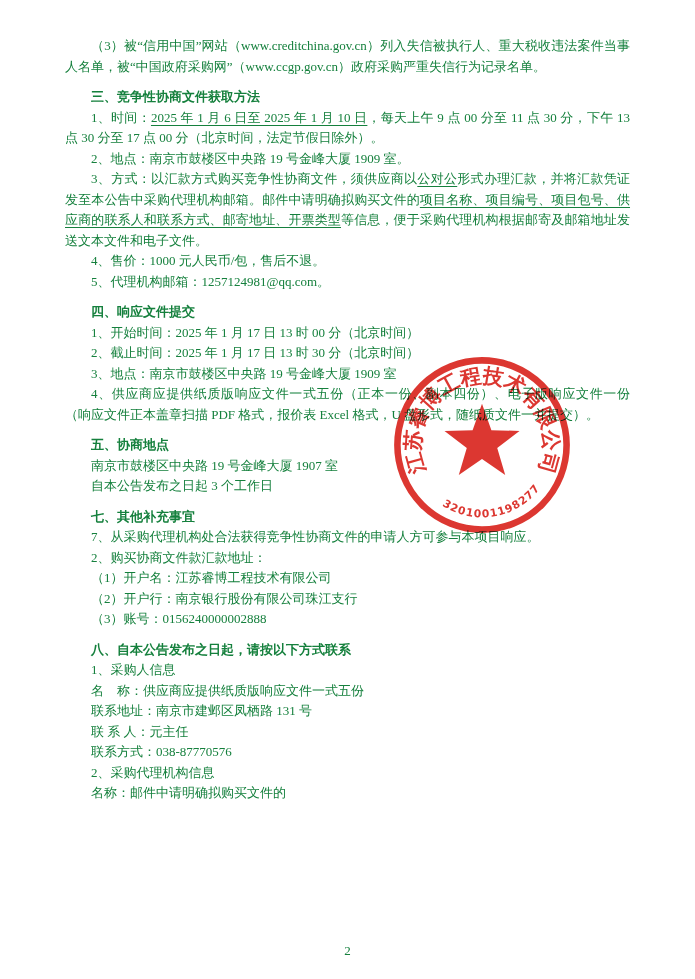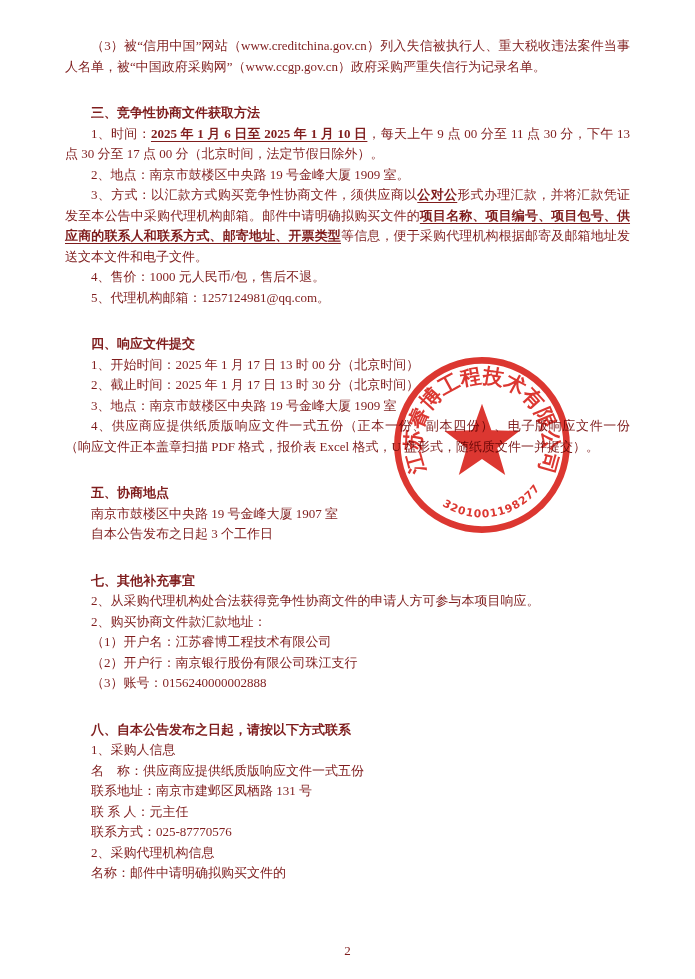--- a/index.html
+++ b/index.html
@@ -7,42 +7,42 @@
     padding: 0;
     background: #ffffff;
   }
   .page {
     position: relative;
     width: 695px;
     height: 979px;
     background: #ffffff;
     overflow: hidden;
     font-family: "Liberation Serif", "DejaVu Serif", serif;
-    color: #7f1d1d;
+    color: #15803d;
   }
   .content {
     position: absolute;
     left: 65px;
     top: 36px;
     width: 565px;
     font-size: 13px;
     line-height: 20.5px;
     text-align: justify;
   }
   p.doc-para {
     margin: 0;
     text-indent: 2em;
   }
   p.doc-para.heading {
     font-weight: bold;
   }
   p.doc-para.space-before {
-    margin-top: 26px;
+    margin-top: 10px;
   }
-  .run-bold { font-weight: bold; }
+  .run-bold { font-weight: normal; }
   .run-underline { text-decoration: underline; text-underline-offset: 3px; }
   .footer-page-num {
     position: absolute;
     left: 0;
     right: 0;
     bottom: 20px;
     text-align: center;
     font-size: 13px;
   }
   .stamp {
@@ -79,31 +79,31 @@
       <p class="doc-para"><span>5、代理机构邮箱：1257124981@qq.com。</span></p>
       <p class="doc-para heading space-before"><span>四、响应文件提交</span></p>
       <p class="doc-para"><span>1、开始时间：2025 年 1 月 17 日 13 时 00 分（北京时间）</span></p>
       <p class="doc-para"><span>2、截止时间：2025 年 1 月 17 日 13 时 30 分（北京时间）</span></p>
       <p class="doc-para"><span>3、地点：南京市鼓楼区中央路 19 号金峰大厦 1909 室</span></p>
       <p class="doc-para"><span>4、供应商应提供纸质版响应文件一式五份（正本一份、副本四份）、电子版响应文件一份（响应文件正本盖章扫描 PDF 格式，报价表 Excel 格式，U 盘形式，随纸质文件一并提交）。</span></p>
       <p class="doc-para heading space-before"><span>五、协商地点</span></p>
       <p class="doc-para"><span>南京市鼓楼区中央路 19 号金峰大厦 1907 室</span></p>
       <p class="doc-para"><span>自本公告发布之日起 3 个工作日</span></p>
       <p class="doc-para heading space-before"><span>七、其他补充事宜</span></p>
-      <p class="doc-para"><span>2、从采购代理机构处合法获得竞争性协商文件的申请人方可参与本项目响应。</span></p>
+      <p class="doc-para"><span>7、从采购代理机构处合法获得竞争性协商文件的申请人方可参与本项目响应。</span></p>
       <p class="doc-para"><span>2、购买协商文件款汇款地址：</span></p>
       <p class="doc-para"><span>（1）开户名：江苏睿博工程技术有限公司</span></p>
       <p class="doc-para"><span>（2）开户行：南京银行股份有限公司珠江支行</span></p>
       <p class="doc-para"><span>（3）账号：0156240000002888</span></p>
       <p class="doc-para heading space-before"><span>八、自本公告发布之日起，请按以下方式联系</span></p>
       <p class="doc-para"><span>1、采购人信息</span></p>
       <p class="doc-para"><span>名　称：供应商应提供纸质版响应文件一式五份</span></p>
       <p class="doc-para"><span>联系地址：南京市建邺区凤栖路 131 号</span></p>
       <p class="doc-para"><span>联 系 人：元主任</span></p>
-      <p class="doc-para"><span>联系方式：025-87770576</span></p>
+      <p class="doc-para"><span>联系方式：038-87770576</span></p>
       <p class="doc-para"><span>2、采购代理机构信息</span></p>
       <p class="doc-para"><span>名称：邮件中请明确拟购买文件的</span></p>
     </div>
 
   <svg class="stamp" viewBox="0 0 200 200" xmlns="http://www.w3.org/2000/svg" xmlns:xlink="http://www.w3.org/1999/xlink">
     <defs>
       <path id="seal-arc-top" d="M 38,122.6 A 66,66 0 1 1 162,122.6" fill="none"></path>
       <path id="seal-arc-bottom" d="M 33.3,138.5 A 77,77 0 0 0 166.7,138.5" fill="none"></path>
     </defs>
     <circle cx="100" cy="100" r="90" fill="none" stroke-width="7" stroke="#d9261f"></circle>

